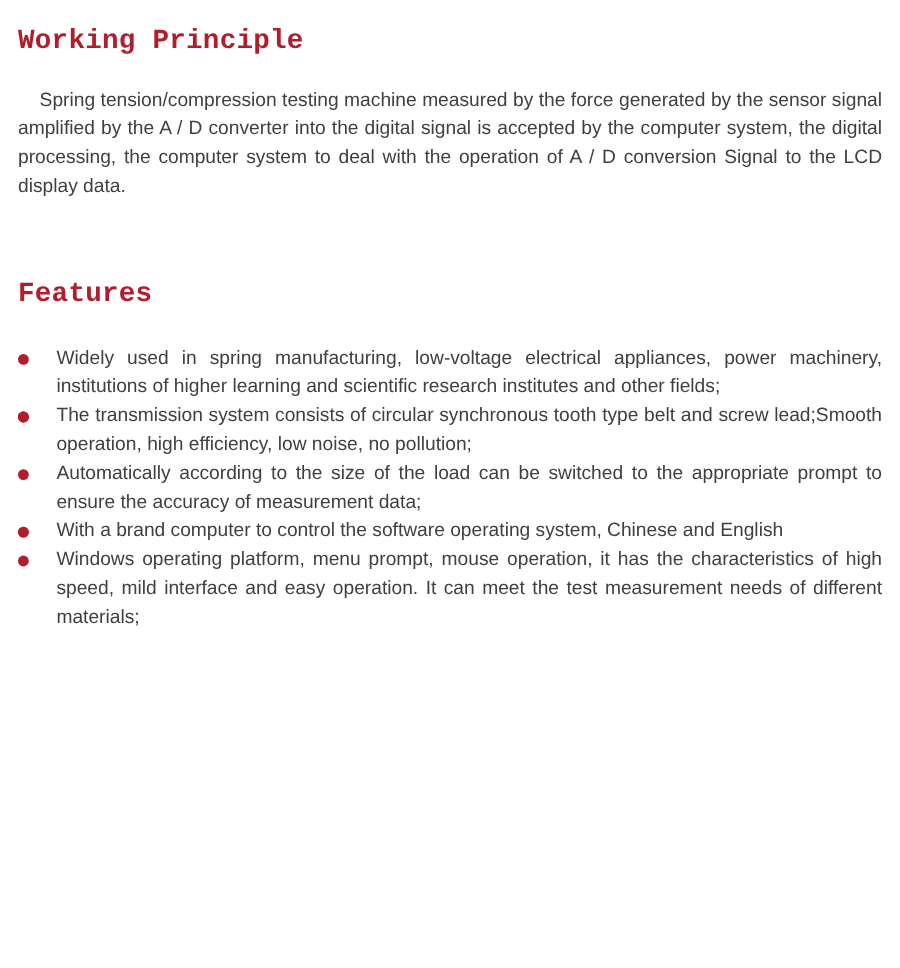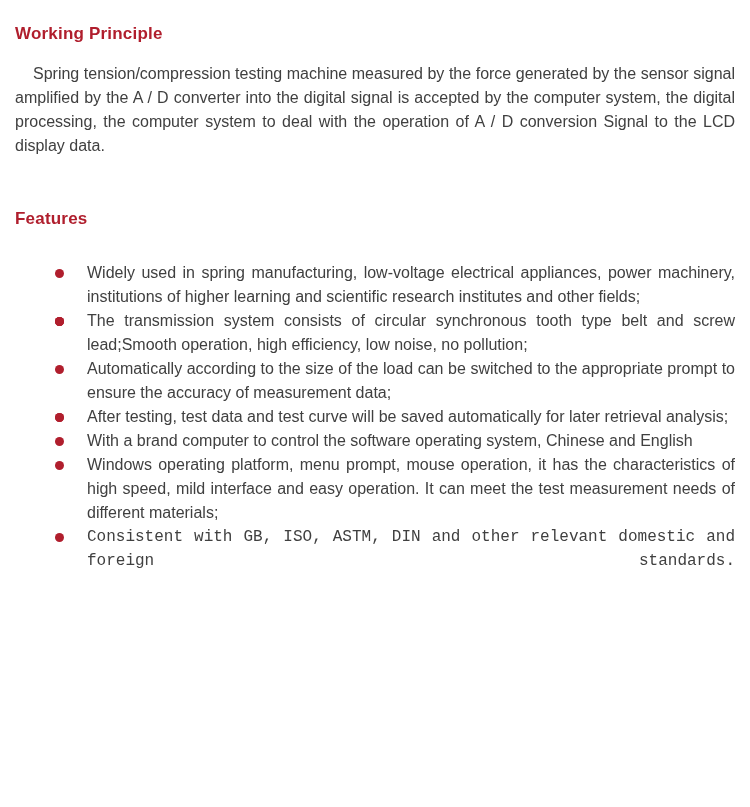--- a/index.html
+++ b/index.html
@@ -13,53 +13,52 @@
     min-height:807px;
     font-family:"Liberation Sans","DejaVu Sans",sans-serif;
     color:var(--body-text);
   }
   .page{
     width:750px;
     min-height:807px;
     padding:0 15px;
   }
   .section-heading{
-    font-family:Liberation Sans, sans-serif;
+    font-family:Liberation Mono, monospace;
     font-weight:bold;
-    font-size:17px;
+    font-size:23px;
     line-height:24px;
     color:var(--accent);
     letter-spacing:0.2px;
   }
   .heading-working{
     margin-top:22px;
   }
   .heading-features{
-    margin-top:49px;
+    margin-top:65px;
   }
   .intro-paragraph{
-    margin-top:16px;
+    margin-top:26px;
     font-size:16px;
     line-height:24px;
     text-align:justify;
     text-indent:18px;
     color:var(--body-text);
   }
   .features-list{
     list-style:none;
     margin-top:30px;
     padding-left:32px;
   }
   .features-list li{
     position:relative;
     font-size:16px;
     line-height:24px;
     text-align:justify;
     color:var(--body-text);
-    margin-left:40px;
   }
   
   .features-list li:nth-child(10){
     text-align-last:justify;
     font-family:Liberation Mono, monospace;
   }
   .bullet{
     position:absolute;
     left:-32px;
     top:7.5px;
@@ -97,29 +96,21 @@
     </li>
     <li>
       <span class="bullet"></span>
       <span>Automatically according to the size of the load can be switched to the appropriate prompt to ensure the accuracy of measurement data;</span>
     </li>
     <li>
       <span class="bullet"></span>
     </li>
     <li>
       <span class="bullet"></span>
-      <span>After testing, test data and test curve will be saved automatically for later retrieval analysis;</span>
-    </li>
-    <li>
-      <span class="bullet"></span>
       <span>With a brand computer to control the software operating system, Chinese and English</span>
     </li>
     <li>
       <span class="bullet"></span>
       <span>Windows operating platform, menu prompt, mouse operation, it has the characteristics of high speed, mild interface and easy operation. It can meet the test measurement needs of different materials;</span>
     </li>
-    <li>
-      <span class="bullet"></span>
-      <span>Consistent with GB, ISO, ASTM, DIN and other relevant domestic and foreign standards.</span>
-    </li>
   </ul>
 
 </div>
 
 </body></html>

